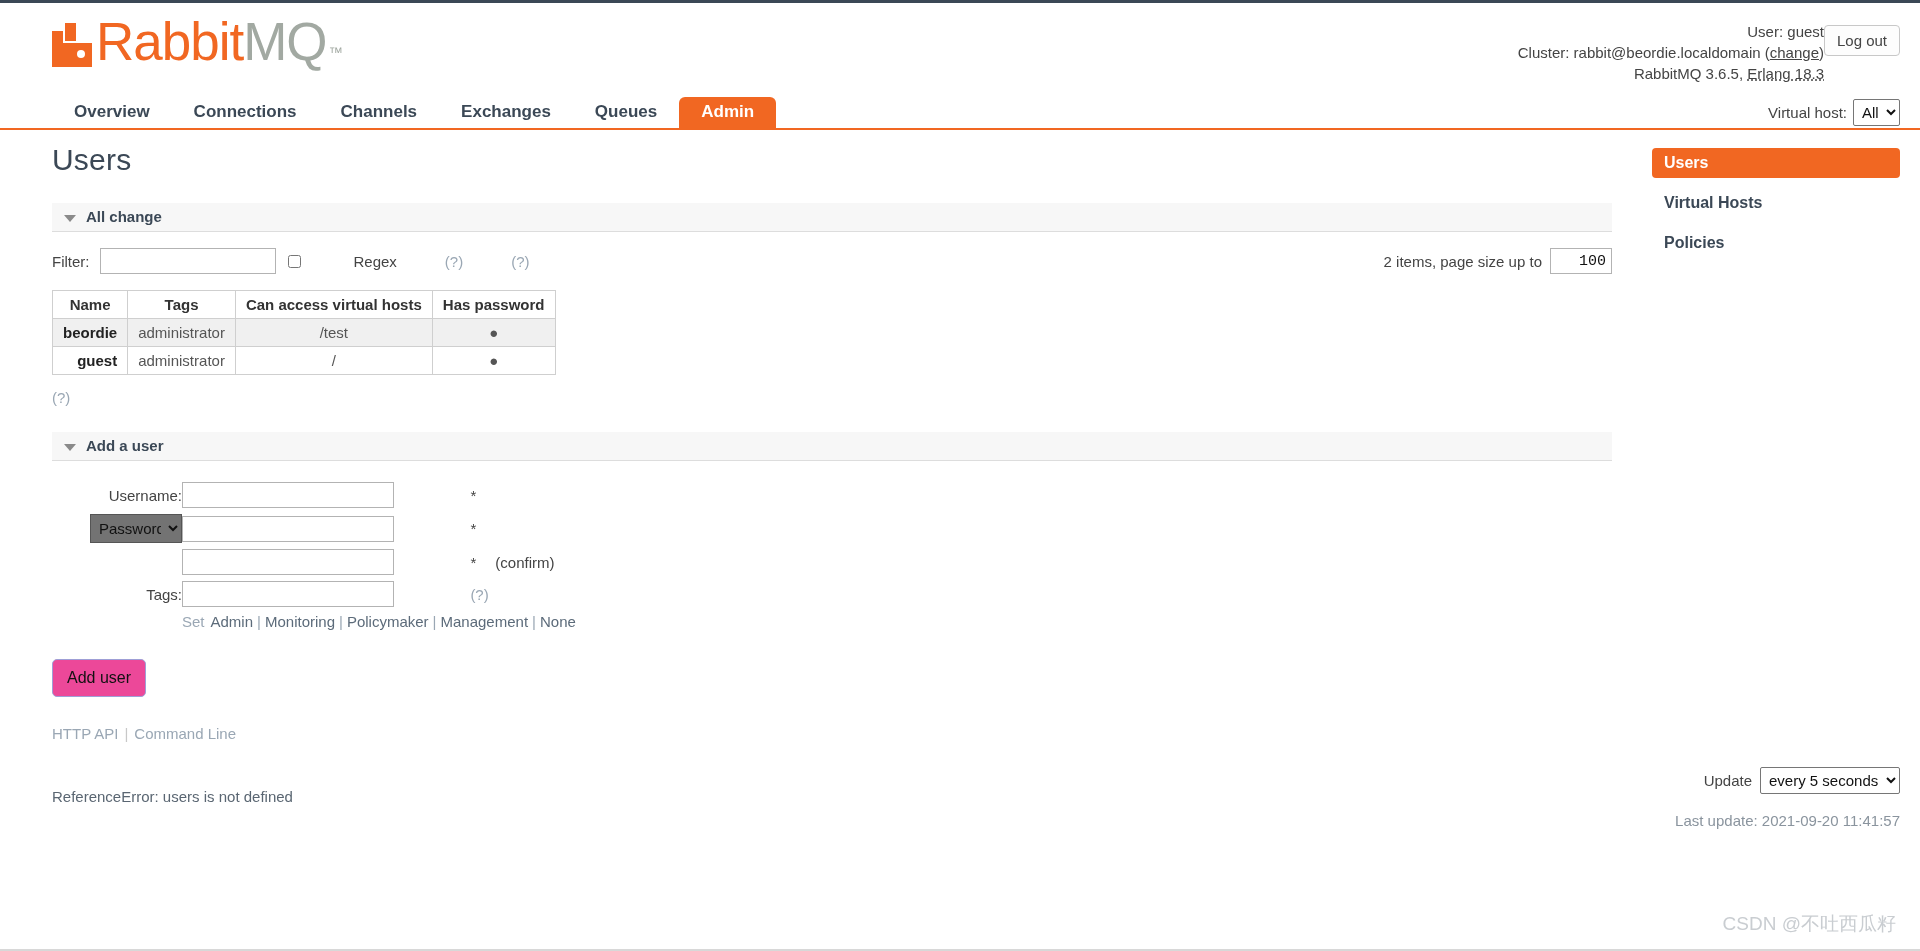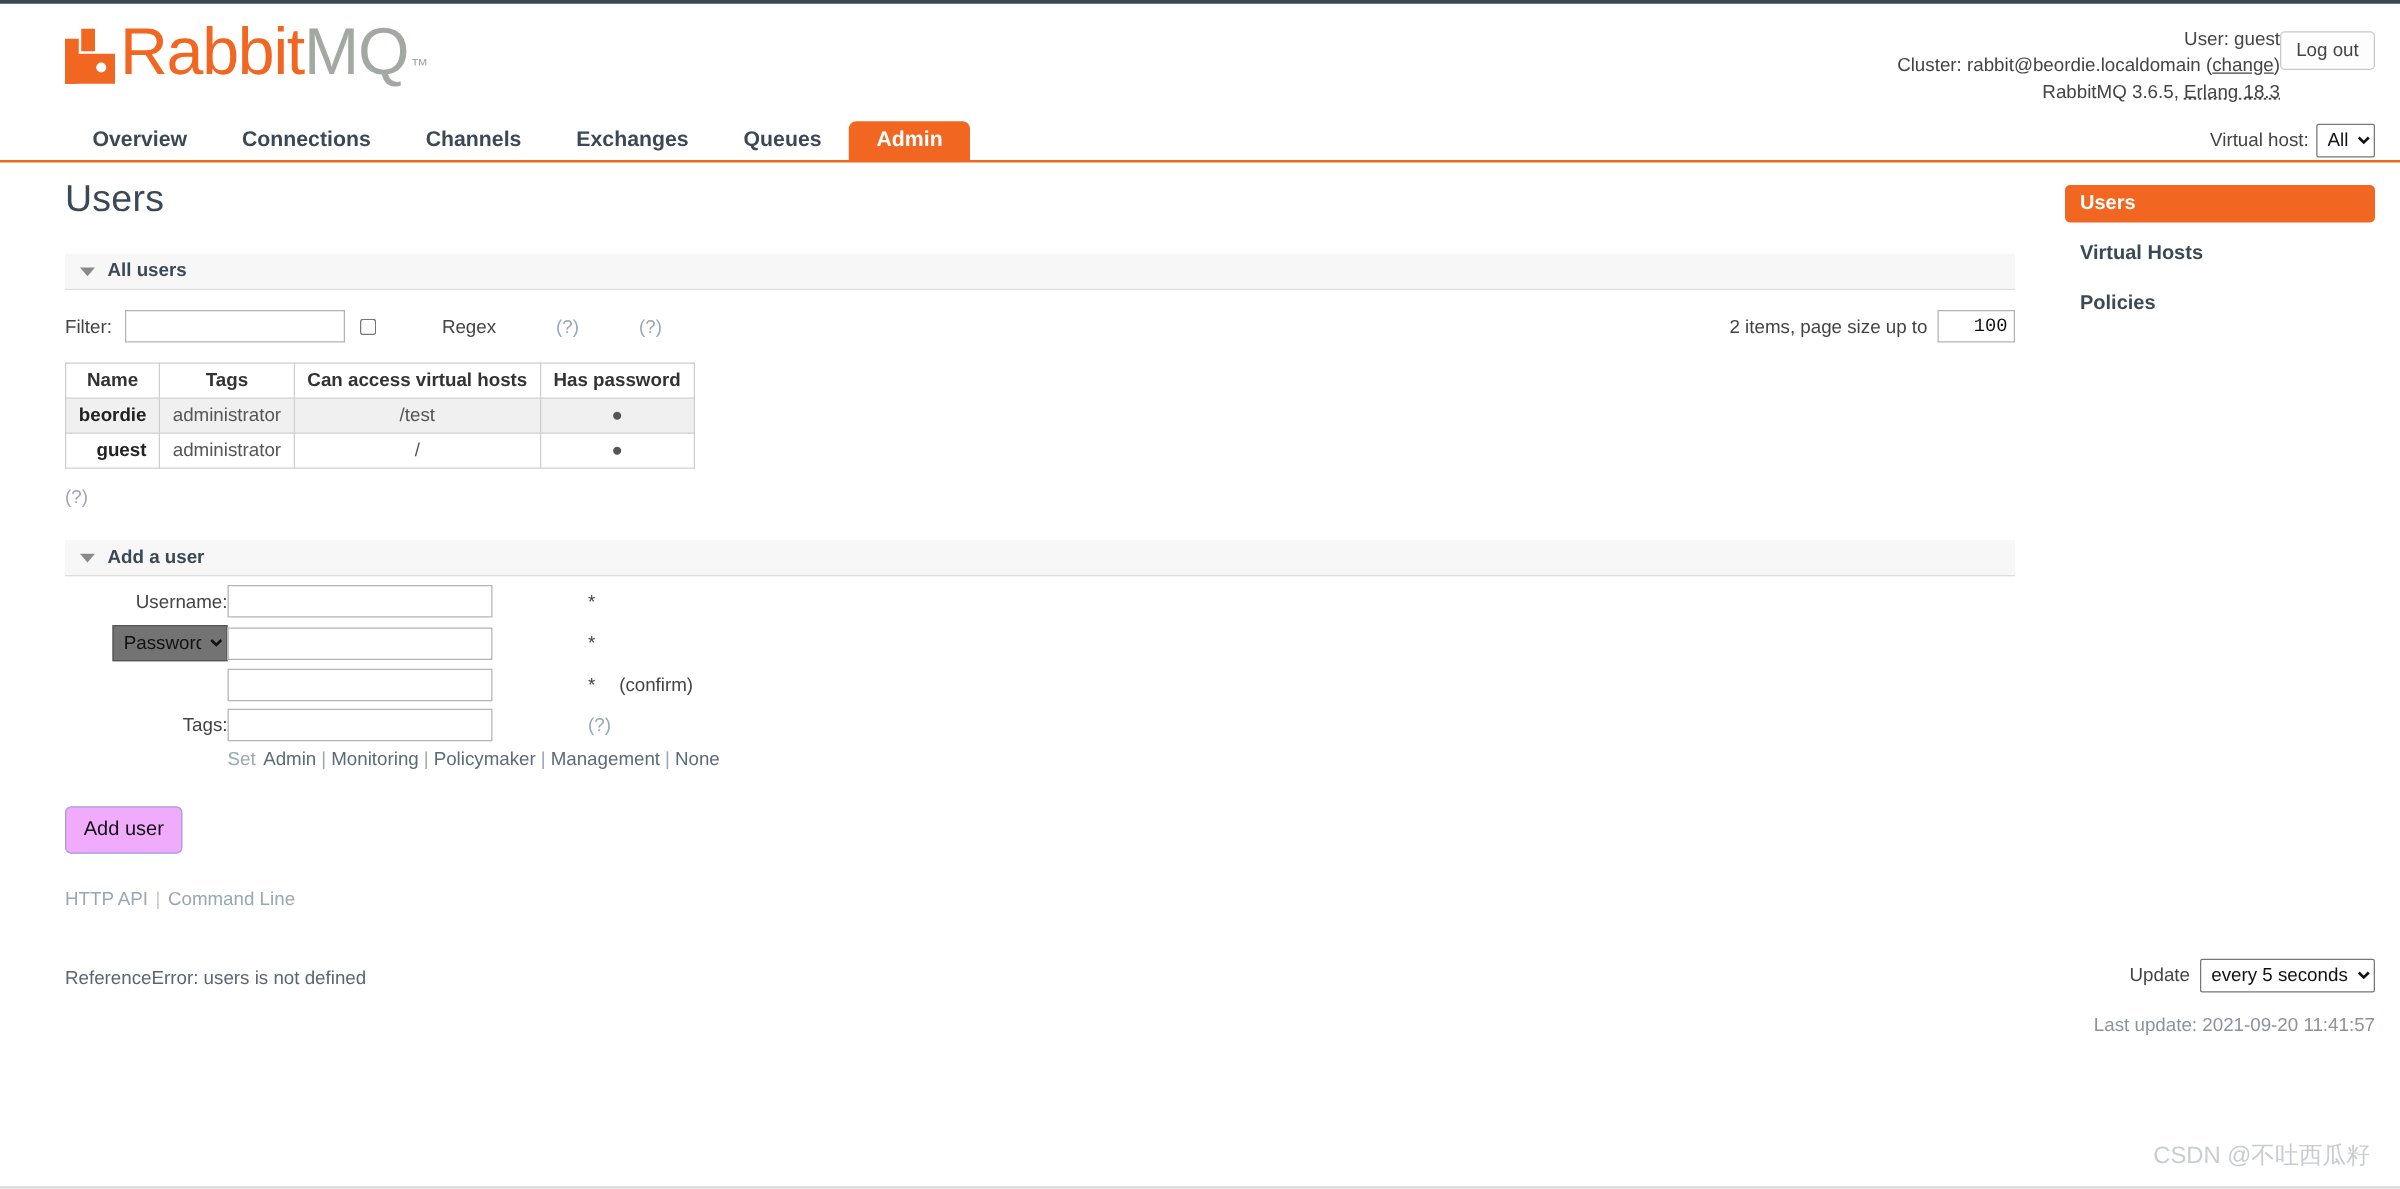--- a/index.html
+++ b/index.html
@@ -273,21 +273,21 @@
   .table-help {
     margin-top: 14px;
     font-size: 15px;
     color: #9aa7b4;
     cursor: pointer;
   }
 
   .form-area { margin-top: 26px; }
   table.form {
     border-collapse: collapse;
-    margin-top: 4px;
+    margin-top: 18px;
   }
   table.form td {
     padding: 3px 0;
     vertical-align: middle;
     font-size: 15px;
     color: #444;
   }
   td.lbl {
     text-align: right;
     padding-right: 12px;
@@ -317,21 +317,21 @@
     text-decoration: none;
     cursor: pointer;
   }
   .set-row .sep { color: #9aa7b4; padding: 0 4px; }
 
   .addbtn {
     margin-top: 26px;
     font-family: "Liberation Sans", sans-serif;
     font-size: 16px;
     color: #111;
-    background: #f0abfc;
+    background: #ec4899;
     border: 1px solid #9f9fd6;
     border-radius: 5px;
     padding: 9px 14px;
     cursor: pointer;
   }
 
   .footer-links {
     margin-top: 28px;
     font-size: 15px;
     color: #9aa7b4;
@@ -455,21 +455,21 @@
     <label>Virtual host:</label>
     <select class="sel">
       <option>All</option>
     </select>
   </div>
 
   <div class="main">
     <h1 class="page-title">Users</h1>
 
     <div class="section-head">
-      <span class="caret"></span><span>All users</span>
+      <span class="caret"></span><span>All change</span>
     </div>
 
     <div class="filter-row">
       <span class="flabel">Filter:</span>
       <input class="text" id="filter-input" type="text" value="" style="">
       <span class="regex-wrap">
         <input type="checkbox" style="">
         <span>Regex</span>
         <span class="qmark">(?)</span>
           <span class="qmark">(?)</span>

